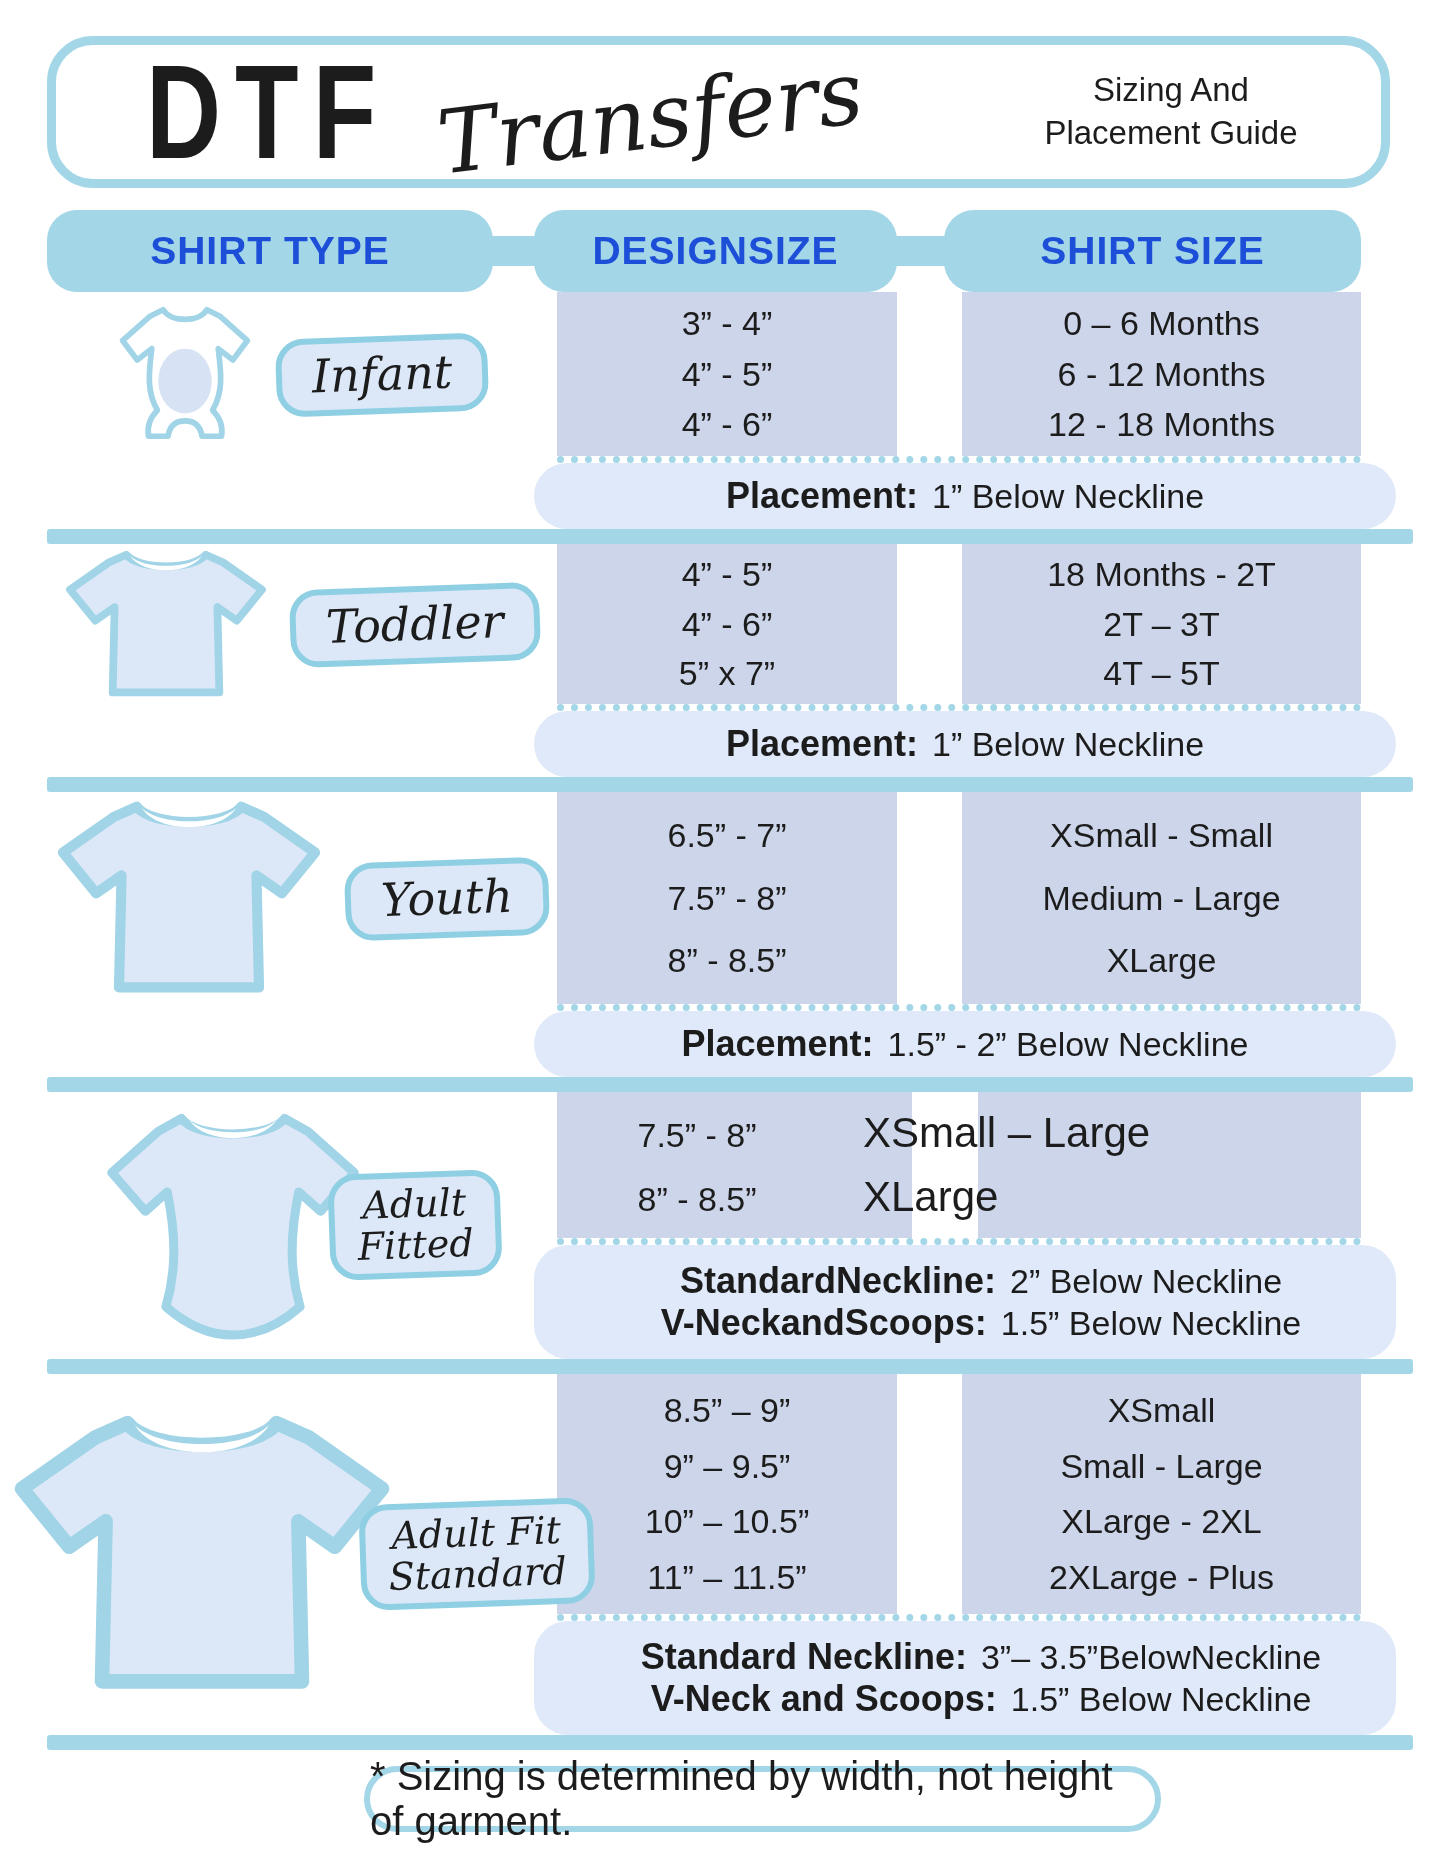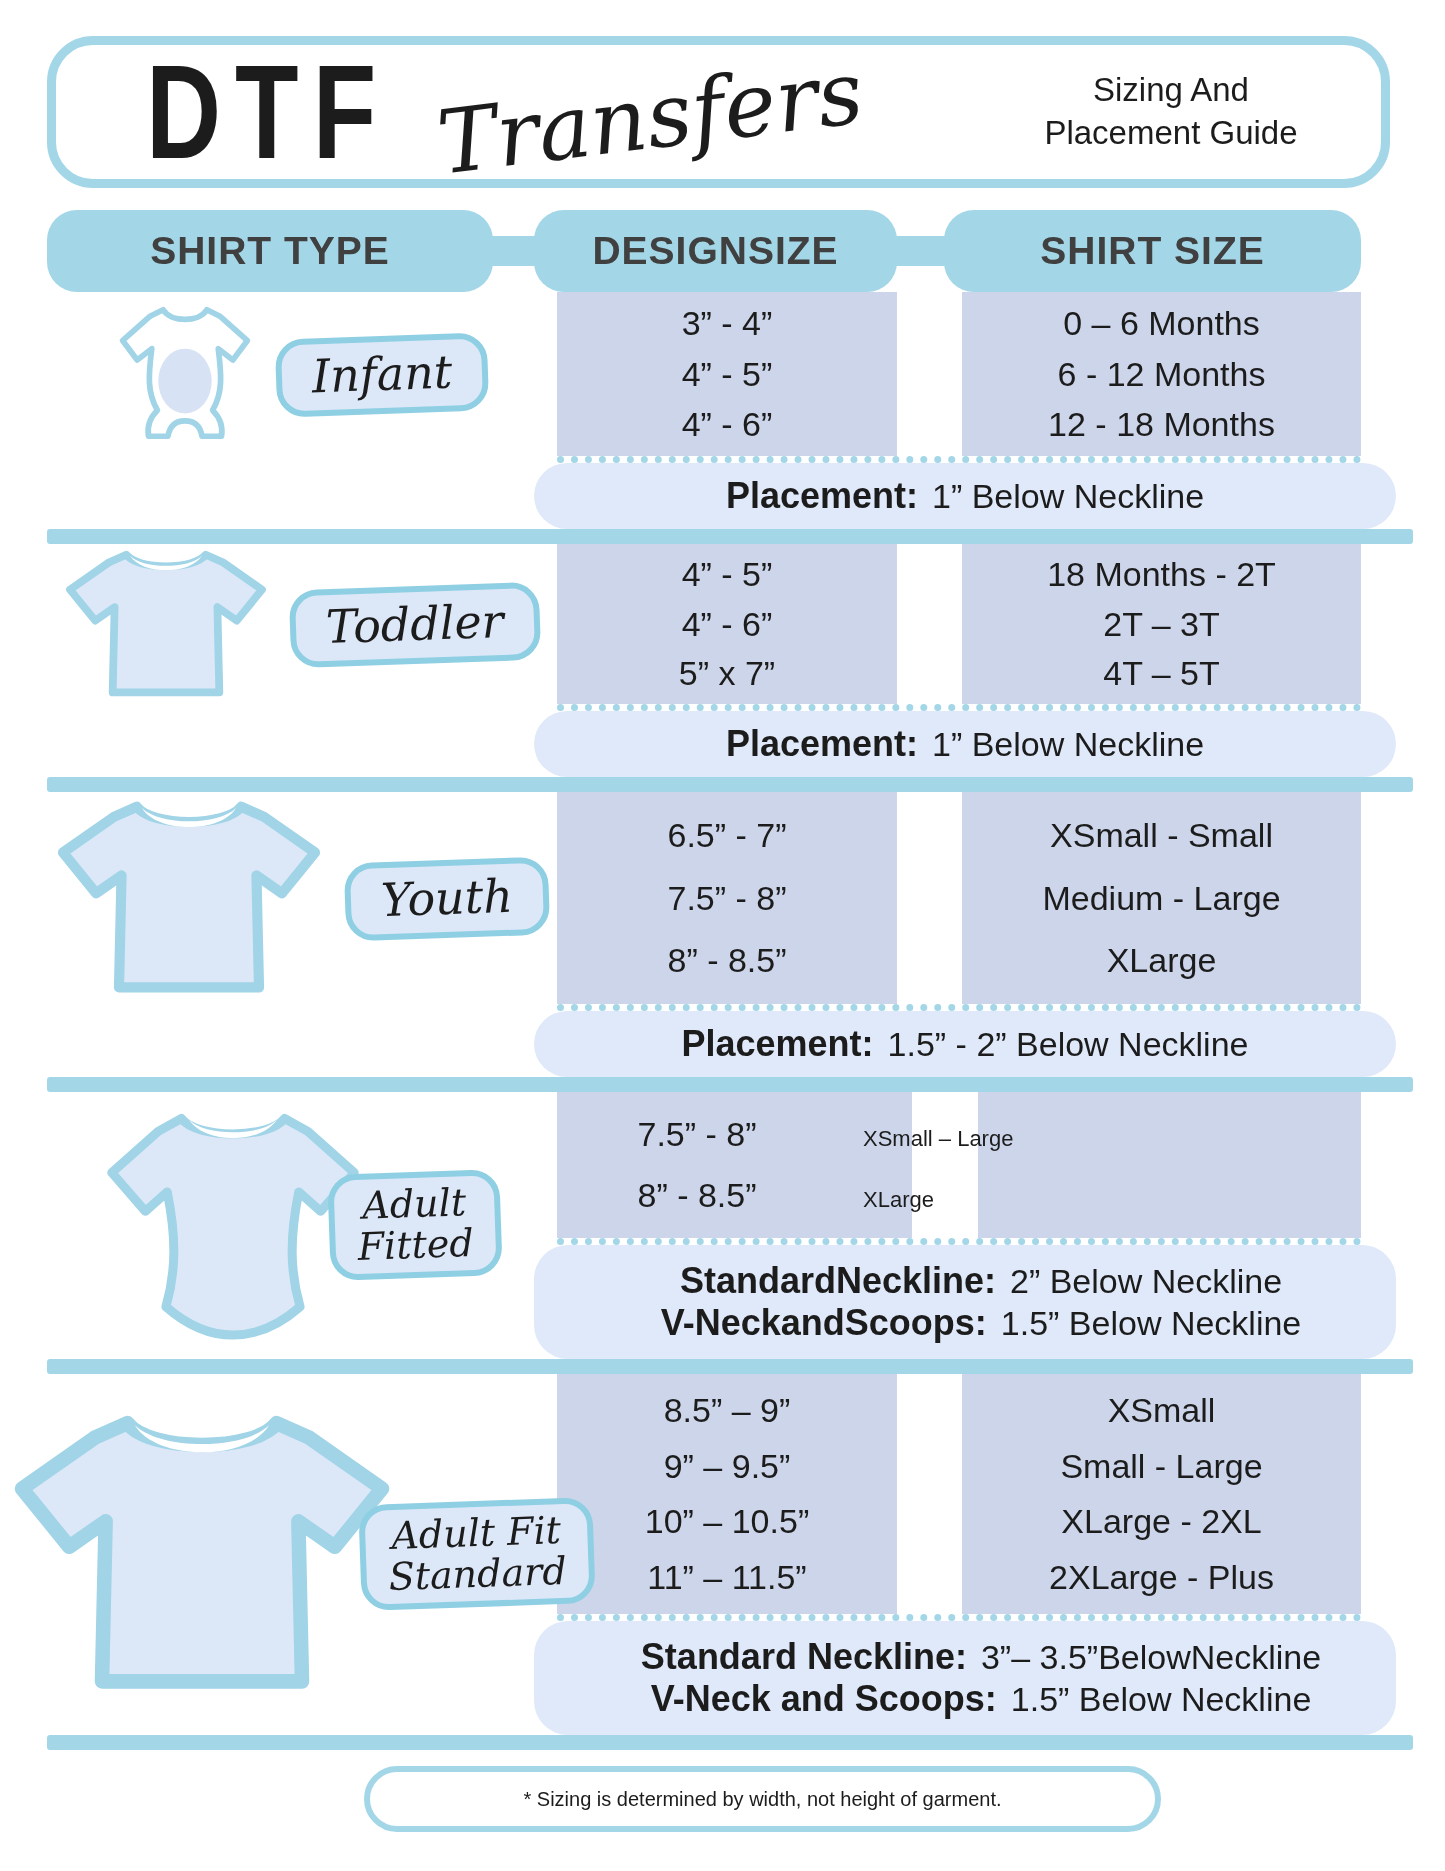--- a/index.html
+++ b/index.html
@@ -25,21 +25,21 @@
     margin-left:26px; transform:rotate(-7deg) translateY(6px);
   }
   .header-sub {
     margin-left:auto; width:360px; text-align:center;
     font-size:33px; line-height:1.3; margin-right:20px;
   }
 
   
   .col-headers { display:flex; margin:22px 0 0 47px; height:82px; }
   .col-box {
-    background:#a3d7e8; border-radius:30px; color:#404040;
+    background:#a3d7e8; border-radius:30px; color:#1d4ed8;
     font-weight:700; font-size:39px; letter-spacing:1px;
     display:flex; align-items:center; justify-content:center; z-index:1;
   }
   .col-box.b1 { width:446px; }
   .col-box.b2 { width:363px; }
   .col-box.b3 { width:417px; }
   .connector { align-self:center; height:30px; background:#a3d7e8; }
   .connector.c1 { width:57px; margin:0 -8px; }
   .connector.c2 { width:63px; margin:0 -8px; }
 
@@ -92,28 +92,28 @@
   .combo-wrap { position:relative; margin-left:557px; width:804px; }
   .strip { position:absolute; top:0; bottom:0; background:#ccd5e9; }
   .strip-left  { left:0;    width:355px; }
   .strip-right { left:421px; width:383px; }
   .combo-lines {
     position:absolute; left:0; top:0; bottom:0; right:0;
     display:flex; flex-direction:column; justify-content:space-evenly;
   }
   .combo-line { display:flex; align-items:baseline; }
   .combo-design { width:280px; text-align:center; font-size:34px; white-space:nowrap; }
-  .combo-shirt { margin-left:26px; font-size:22px; white-space:nowrap; }
+  .combo-shirt { margin-left:26px; font-size:42px; white-space:nowrap; }
 
   
   .footer-box {
     margin:16px 0 0 364px; width:797px; height:66px;
     border:6px solid #a3d7e8; border-radius:40px;
     display:flex; align-items:center; justify-content:center;
-    font-size:20px;
+    font-size:40px;
   }
 </style>
 </head>
 <body>
 
 <div class="sheet">
 
   <div class="header-box">
     <div class="brand">
       <span class="brand-main">DTF</span>

